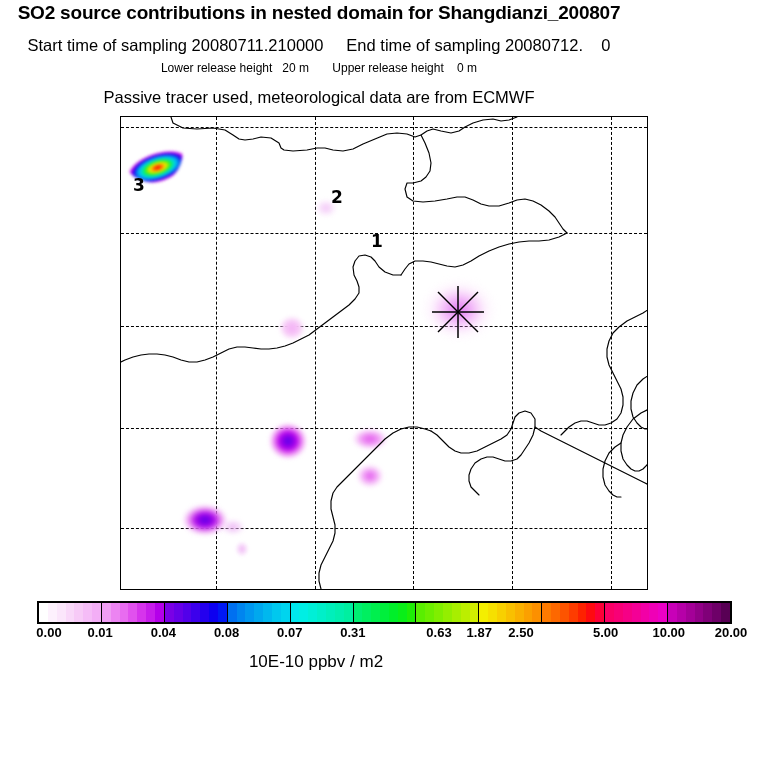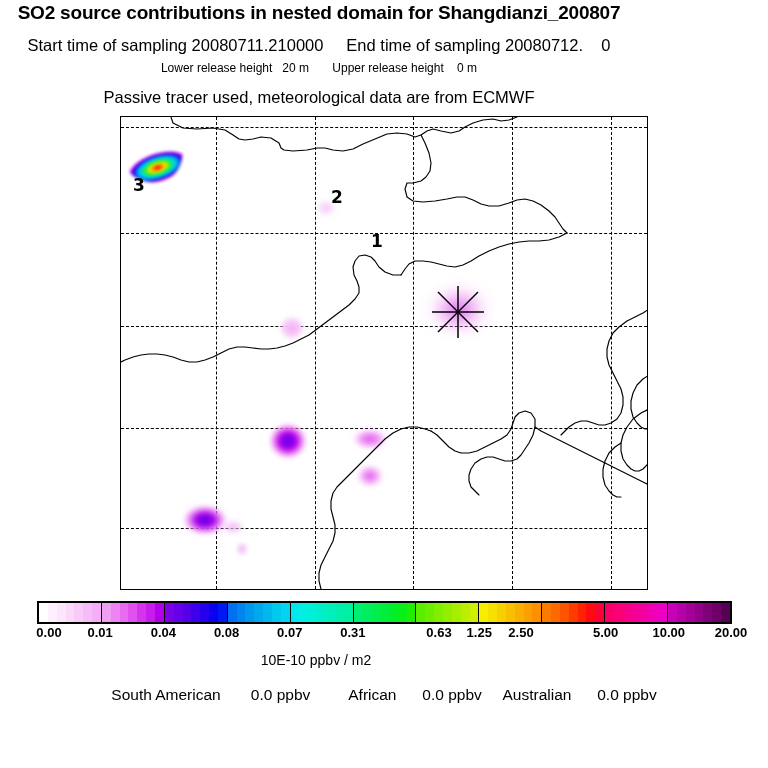--- a/index.html
+++ b/index.html
@@ -42,21 +42,21 @@
   
   #colorbar-wrap{position:absolute;left:37px;top:601px;width:695px;height:23px;
     border:2px solid #000;box-sizing:border-box;display:flex;}
   .cb-band{height:100%;display:flex;flex:1 1 0;border-right:1.6px solid #000;}
   .cb-band:last-child{border-right:none;}
   .cb-step{flex:1 1 0;height:100%;}
   #cb-ticks{position:absolute;left:0;top:625px;width:768px;height:22px;}
   .cb-tick{position:absolute;font-size:13px;font-weight:bold;
     font-family:Liberation Sans, sans-serif;transform:translateX(-50%);white-space:nowrap;}
   #cb-unit{position:absolute;left:0;top:652px;width:632px;text-align:center;
-    font-size:14px;}
+    font-size:17px;}
 
   
   #stats{position:absolute;left:0;top:686px;width:768px;}
   .stat-row{width:768px;text-align:center;white-space:pre;}
   #stat-row-0{font-size:16.5px;}
   #stat-row-1{font-size:15.5px;}
   #stat-row-2{font-size:15.5px;}
 </style>
 </head>
 <body>
@@ -305,23 +305,22 @@
     </div>
   </div>
 <div id="cb-ticks">
     <div class="cb-tick" style="left: 49px;">0.00</div>
     <div class="cb-tick" style="left: 100.182px;">0.01</div>
     <div class="cb-tick" style="left: 163.364px;">0.04</div>
     <div class="cb-tick" style="left: 226.545px;">0.08</div>
     <div class="cb-tick" style="left: 289.727px;">0.07</div>
     <div class="cb-tick" style="left: 352.909px;">0.31</div>
     <div class="cb-tick" style="left: 439px;">0.63</div>
-    <div class="cb-tick" style="left: 479.273px;">1.25</div>
+    <div class="cb-tick" style="left: 479.273px;">1.87</div>
     <div class="cb-tick" style="left: 521px;">2.50</div>
     <div class="cb-tick" style="left: 605.636px;">5.00</div>
     <div class="cb-tick" style="left: 668.818px;">10.00</div>
     <div class="cb-tick" style="left: 731px;">20.00</div>
   </div>
 <div id="cb-unit">10E-10 ppbv / m2</div>
 
 <div id="stats">
-  <div class="stat-row" id="stat-row-2">South American       0.0 ppbv         African      0.0 ppbv     Australian      0.0 ppbv</div>
 </div>
 
 </body></html>

